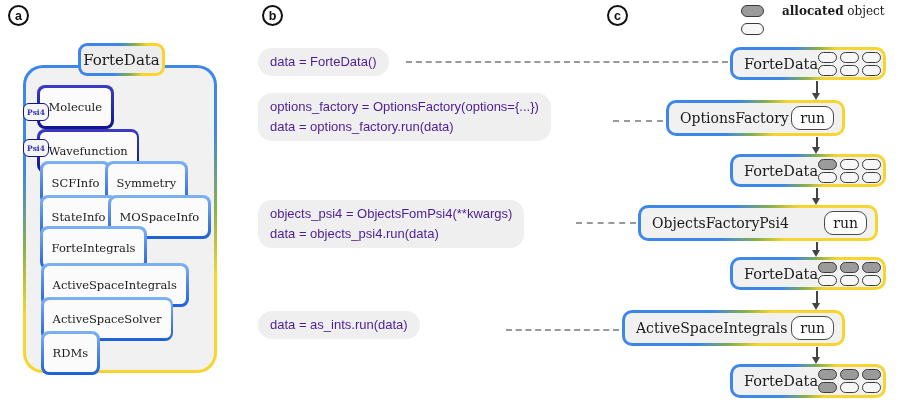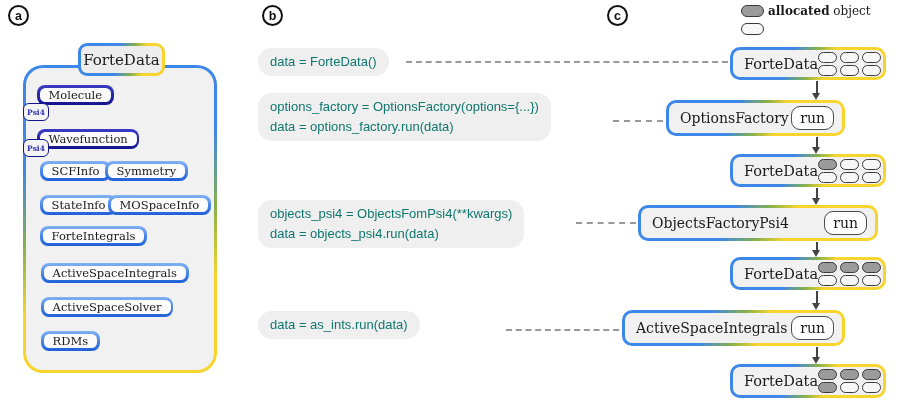--- a/index.html
+++ b/index.html
@@ -28,46 +28,46 @@
   .header-a > .in{width:100%;height:100%;border-radius:6px;background:#ededee;
                   display:flex;align-items:center;justify-content:center;
                   font-size:15px;}
 
   
   .bbox{padding:2.6px;border-radius:8px;
         background:linear-gradient(180deg,#7fb2f3 0%,#1d5fd8 100%);}
   .bbox > .in{height:100%;border-radius:5.5px;background:#fbfbfb;display:flex;
               align-items:center;padding:2px 9px;font-size:11.5px;white-space:nowrap;box-sizing:border-box;}
   .nbox{background:linear-gradient(180deg,#3b3bc4 0%,#14148e 100%);}
-  .sbox-h{height:20px;}
+  .sbox-h{height:44px;}
 
   .psi4{font-size:7.5px;font-weight:bold;color:#2e2ebc;background:#f4f4f4;
         border:1.6px solid #14148e;border-radius:6px;padding:0 3px;height:18px;
         display:flex;align-items:center;line-height:9px;}
 
   
   .code{background:#efefef;border-radius:14px;padding:4px 12px;
         font-family:"Liberation Sans",sans-serif;font-size:13px;line-height:20px;
-        color:#0f766e;white-space:nowrap;}
+        color:#4c1d95;white-space:nowrap;}
   .code .ln{display:block;}
 
   .dash{border-top:2px dashed #999;height:0;}
 
   
   .fd .in{justify-content:space-between;padding:0 9px 0 11px;font-size:14.5px;background:#f1f1f1;}
   .factory .in{justify-content:space-between;padding:0 8px 0 11px;font-size:14px;background:#f1f1f1;white-space:nowrap;}
   .runpill{border:1.8px solid #4a4a4a;border-radius:9px;background:#fdfdfd;
            padding:0 8px;height:22px;display:flex;align-items:center;font-size:14px;}
 
   .pills{display:grid;grid-template-columns:repeat(3,19px);gap:2px 3px;}
   .pill{width:19px;height:11px;border:1.6px solid #3a3a3a;border-radius:6px;
         background:#f7f7f7;box-sizing:border-box;display:inline-block;}
   .pill.allocated{background:#9b9b9b;}
 
-  .legend-row{display:flex;align-items:center;gap:4px;height:14px;margin-bottom:4px;}
+  .legend-row{display:flex;align-items:center;gap:18px;height:14px;margin-bottom:4px;}
   .legend-pill{width:23px;height:12px;border:1.8px solid #3a3a3a;border-radius:7px;
                background:#f7f7f7;box-sizing:border-box;}
   .legend-pill.allocated{background:#9b9b9b;}
   .legend-text{font-size:12px;white-space:nowrap;}
   .legend-text b{font-weight:bold;}
 
   .arrow{width:2px;background:#444;}
   .arrow::after{content:'';position:absolute;bottom:-6px;left:-3.6px;
                 border:4.6px solid transparent;border-top:7px solid #444;border-bottom:none;}
 </style>

